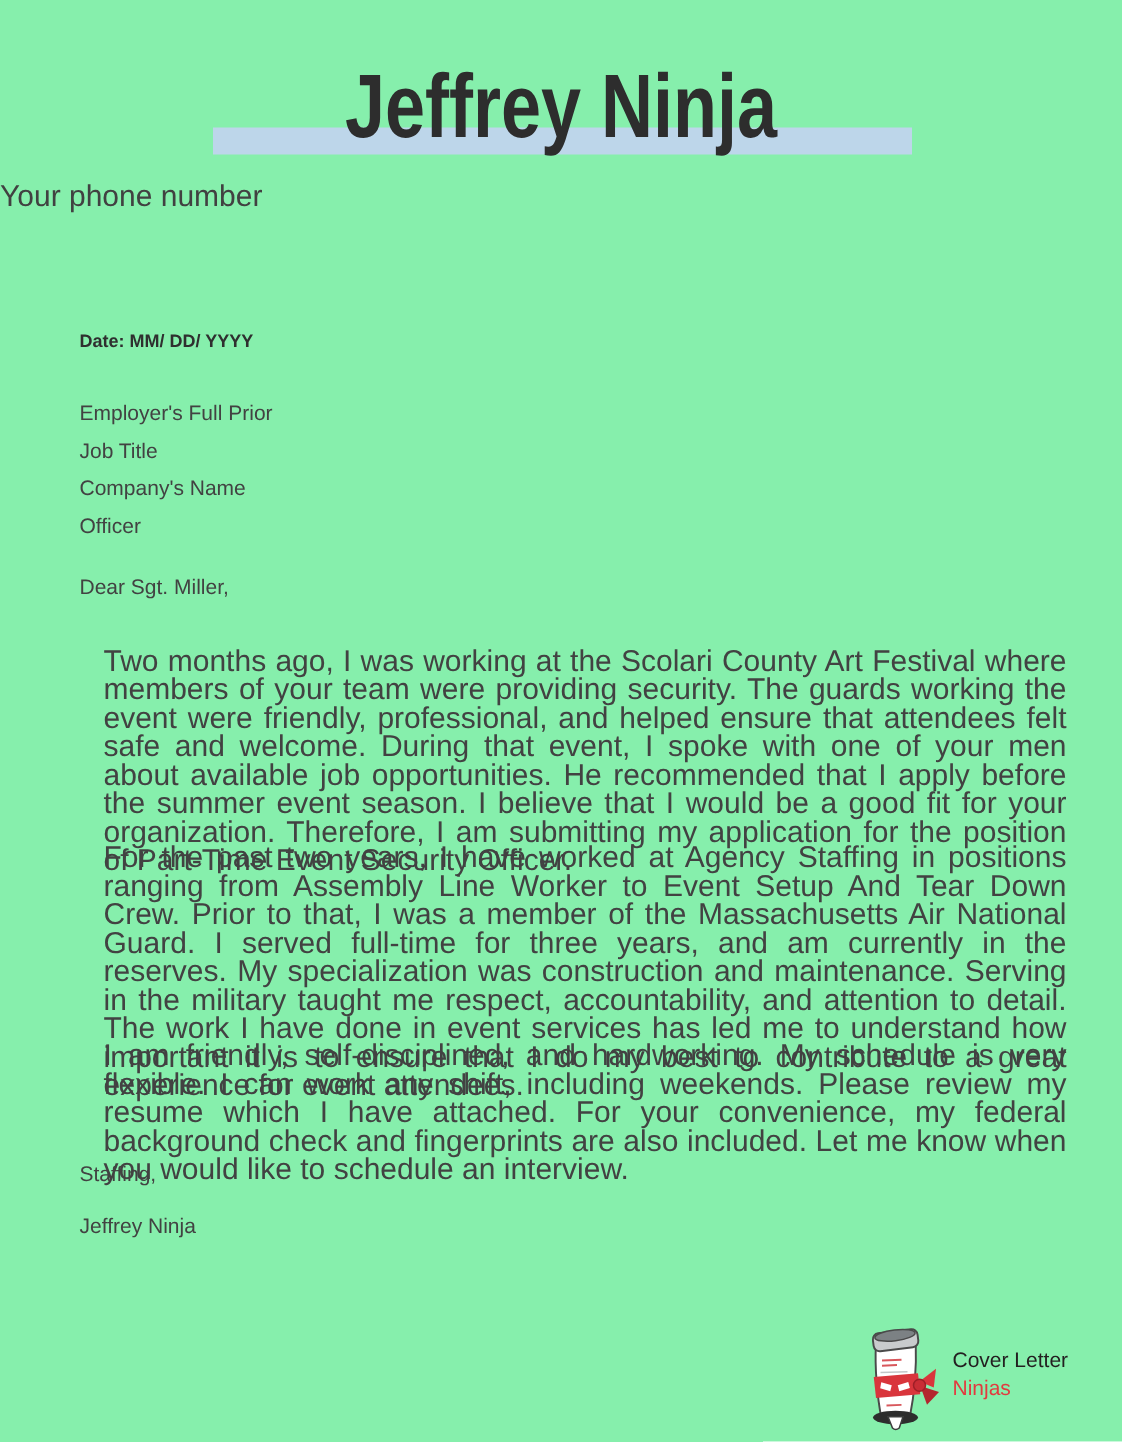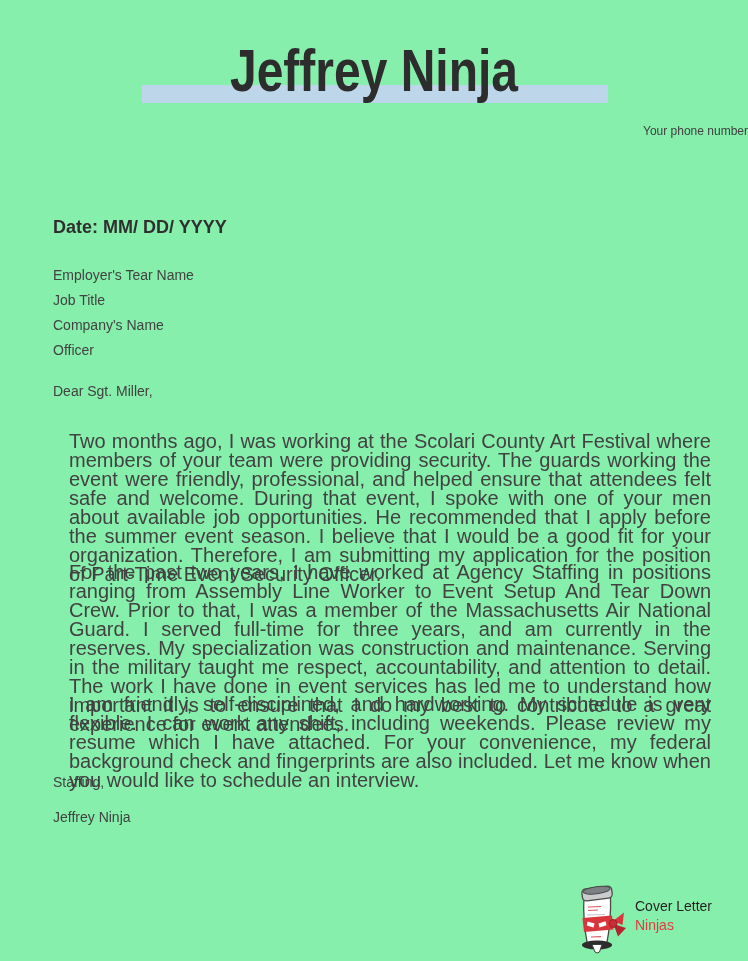--- a/index.html
+++ b/index.html
@@ -31,30 +31,30 @@
     font-weight: bold;
     color: #2d2d2d;
     transform: scaleX(0.8);
     letter-spacing: 0;
     white-space: nowrap;
   }
   .contact {
     position: absolute;
     left: 0; top: 120px;
     width: 748px;
-    text-align: right;
-    font-size: 12px;
+    text-align: left;
+    font-size: 20px;
     line-height: 23px;
     color: #414141;
   }
   
   .date-line {
     position: absolute;
     left: 53px; top: 218px;
-    font-size: 18px; line-height: 19px;
+    font-size: 12px; line-height: 19px;
     font-weight: bold;
     color: #2f2f2f;
   }
   .recipient {
     position: absolute;
     left: 53px; top: 263px;
     font-size: 14px; line-height: 25px;
     color: #424242;
   }
   .salutation {
@@ -115,21 +115,21 @@
   <div class="band"></div>
   <h1 class="name">Jeffrey Ninja</h1>
 
   <div class="contact">
     <div>Your phone number</div>
   </div>
 
   <div class="date-line">Date: MM/ DD/ YYYY</div>
 
   <div class="recipient">
-    <div>Employer's Tear Name</div>
+    <div>Employer's Full Prior</div>
     <div>Job Title</div>
     <div>Company's Name</div>
     <div>Officer</div>
   </div>
 
   <div class="salutation">Dear Sgt. Miller,</div>
 
   <p class="para para-1">Two months ago, I was working at the Scolari County Art Festival where members of your team were providing security. The guards working the event were friendly, professional, and helped ensure that attendees felt safe and welcome. During that event, I spoke with one of your men about available job opportunities. He recommended that I apply before the summer event season. I believe that I would be a good fit for your organization. Therefore, I am submitting my application for the position of Part-Time Event Security Officer.</p>
   <p class="para para-2">For the past two years, I have worked at Agency Staffing in positions ranging from Assembly Line Worker to Event Setup And Tear Down Crew. Prior to that, I was a member of the Massachusetts Air National Guard. I served full-time for three years, and am currently in the reserves. My specialization was construction and maintenance. Serving in the military taught me respect, accountability, and attention to detail. The work I have done in event services has led me to understand how important it is to ensure that I do my best to contribute to a great experience for event attendees.</p>
   <p class="para para-3">I am friendly, self-disciplined, and hardworking. My schedule is very flexible. I can work any shift, including weekends. Please review my resume which I have attached. For your convenience, my federal background check and fingerprints are also included. Let me know when you would like to schedule an interview.</p>

